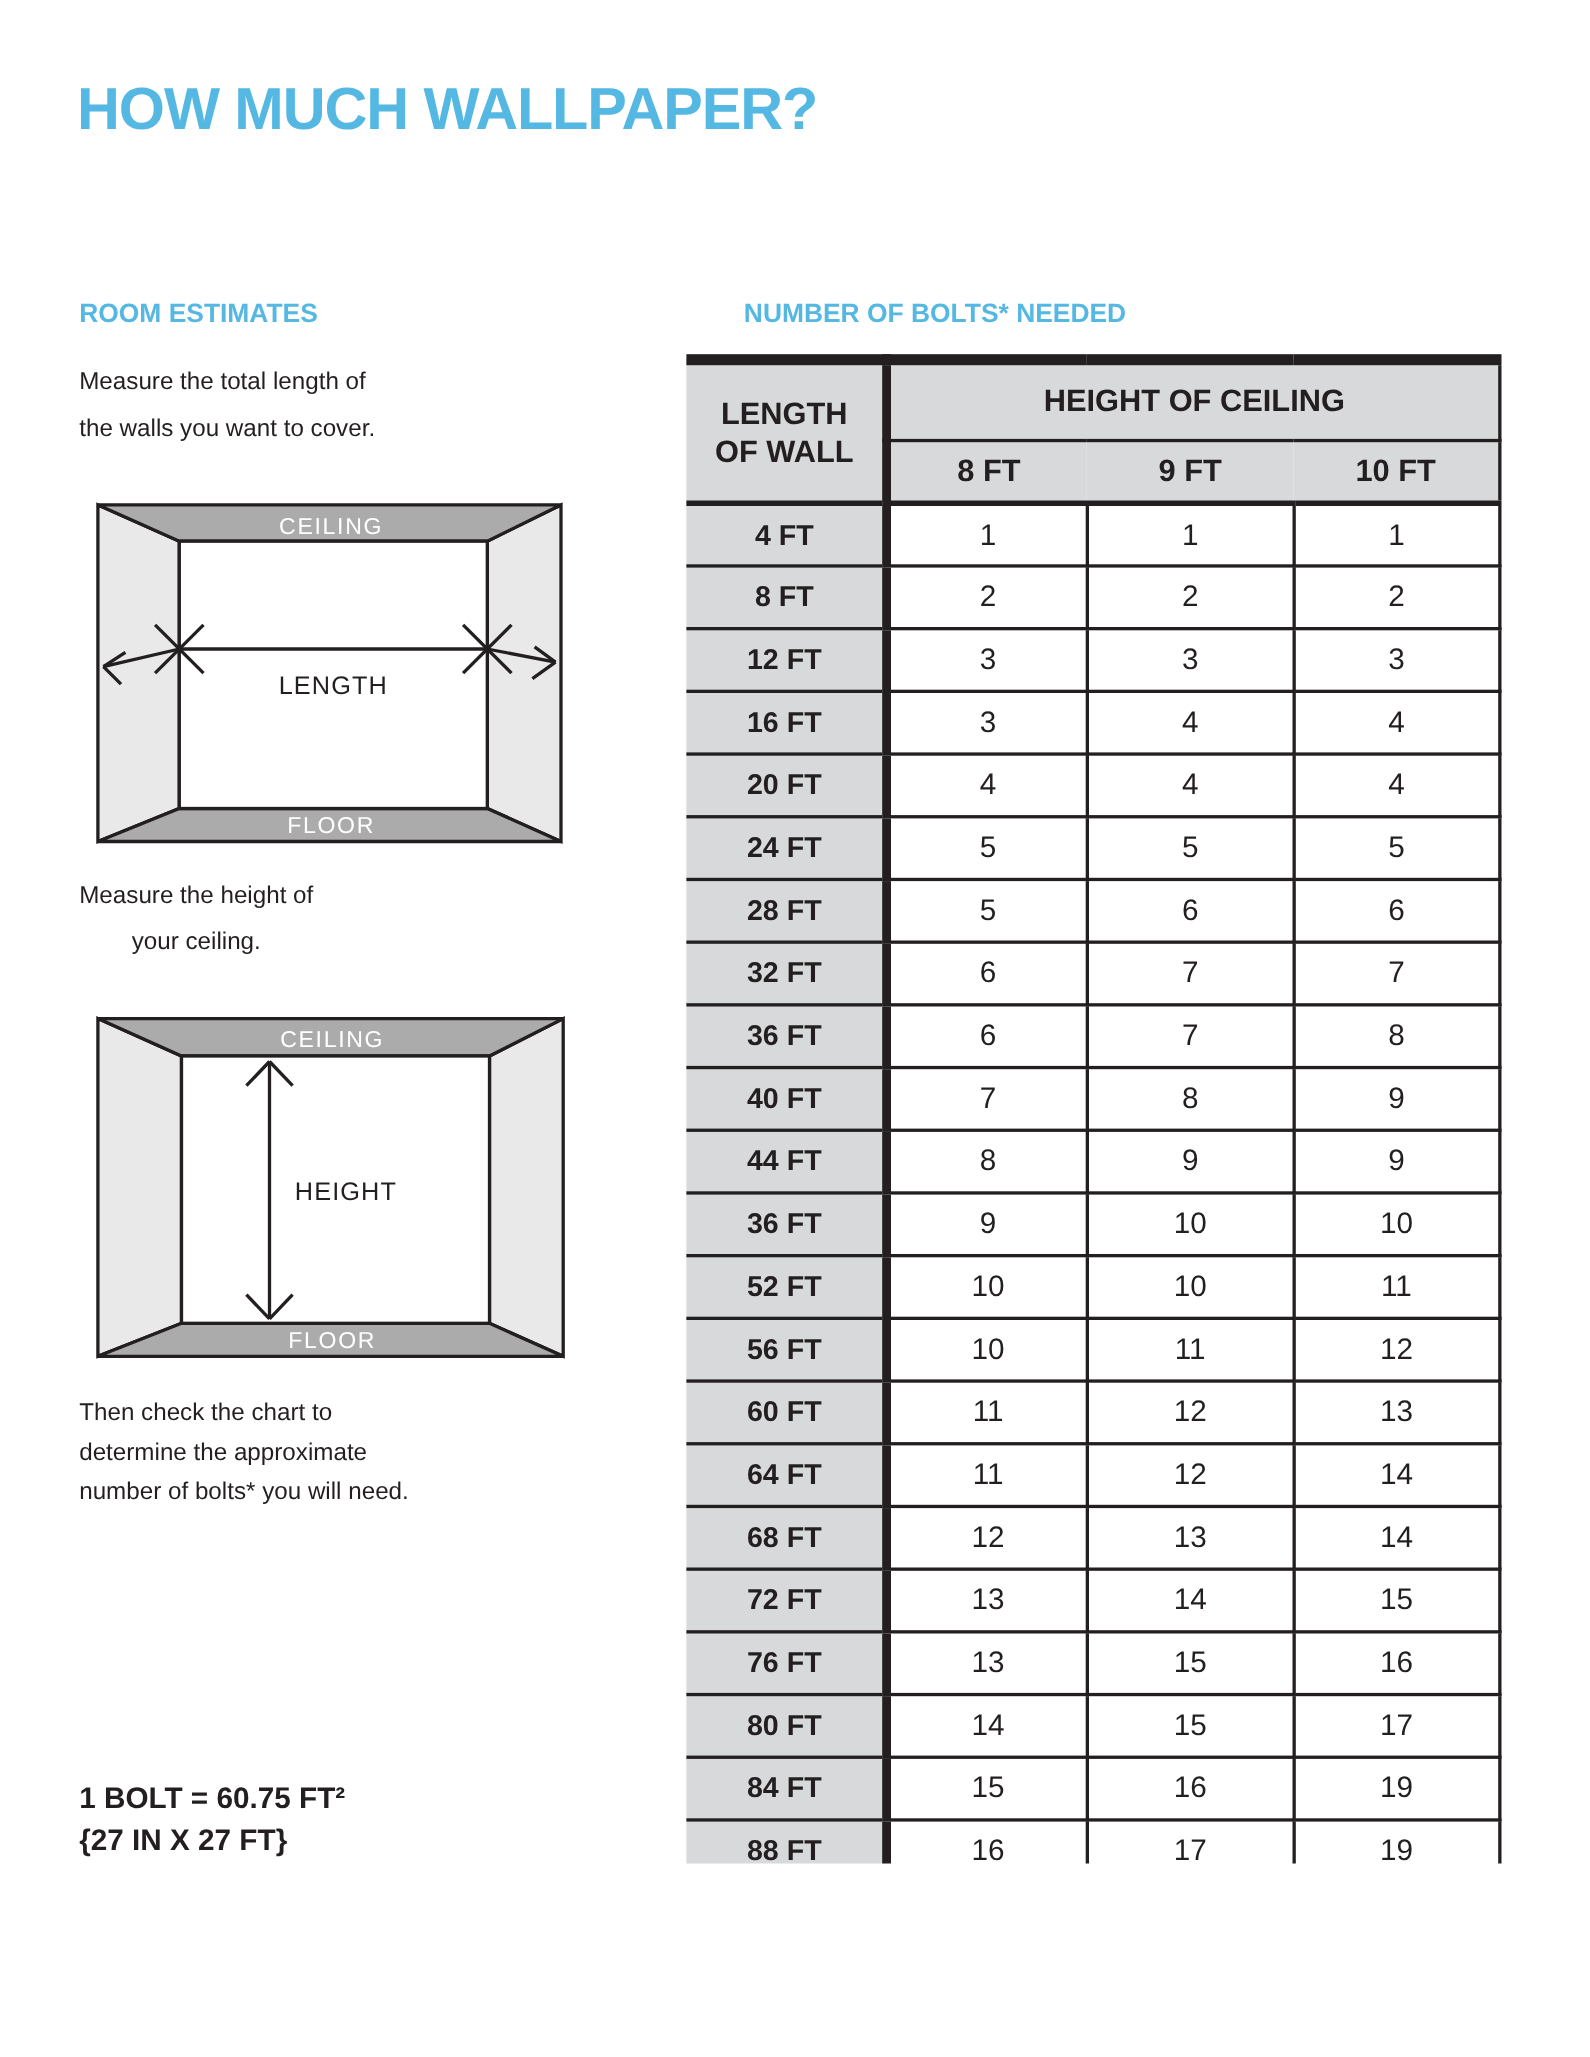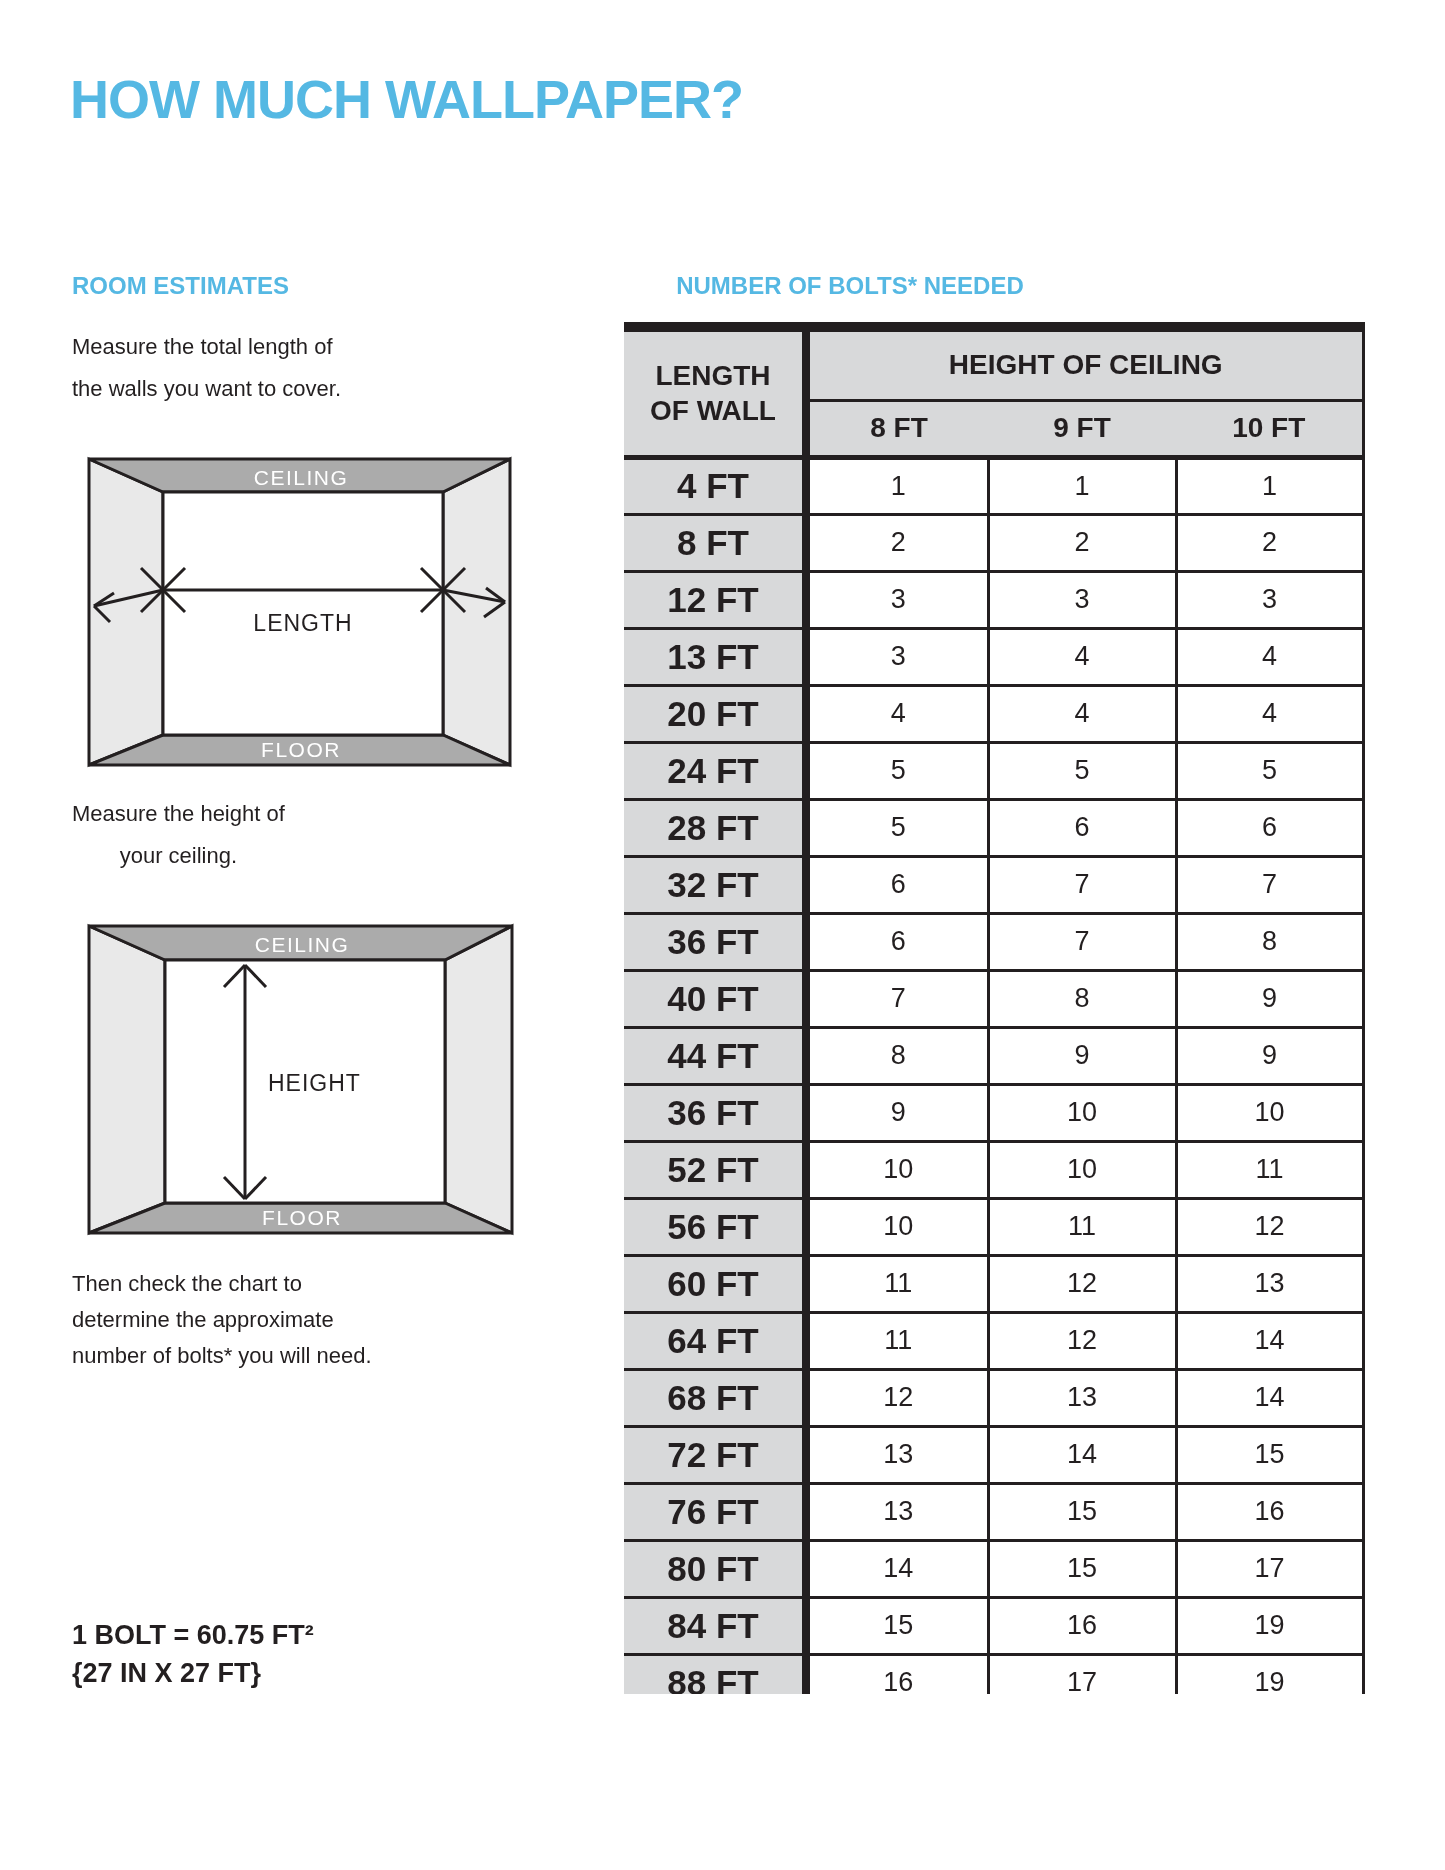--- a/index.html
+++ b/index.html
@@ -104,21 +104,21 @@
     height: 73px;
     border-bottom: 3px solid var(--ink);
     border-right: 3px solid var(--ink);
   }
   th.sub { height: 57px; border-bottom: 5px solid var(--ink); }
   th.sub:last-child { border-right: 3px solid var(--ink); }
   tbody tr { height: 57px; }
   tbody th {
     background: var(--th-bg);
     font-weight: bold;
-    font-size: 35px;
+    font-size: 26px;
     border-top: 3px solid var(--ink);
     border-right: 8px solid var(--ink);
   }
   tbody td {
     background: #ffffff;
     font-size: 27px;
     font-weight: normal;
     border: 3px solid var(--ink);
   }
   tbody tr:last-child th, tbody tr:last-child td { border-bottom: 4px solid var(--ink); }
@@ -221,21 +221,21 @@
             <td>2</td>
             <td>2</td>
           </tr>
           <tr>
             <th>12 FT</th>
             <td>3</td>
             <td>3</td>
             <td>3</td>
           </tr>
           <tr>
-            <th>13 FT</th>
+            <th>16 FT</th>
             <td>3</td>
             <td>4</td>
             <td>4</td>
           </tr>
           <tr>
             <th>20 FT</th>
             <td>4</td>
             <td>4</td>
             <td>4</td>
           </tr>

